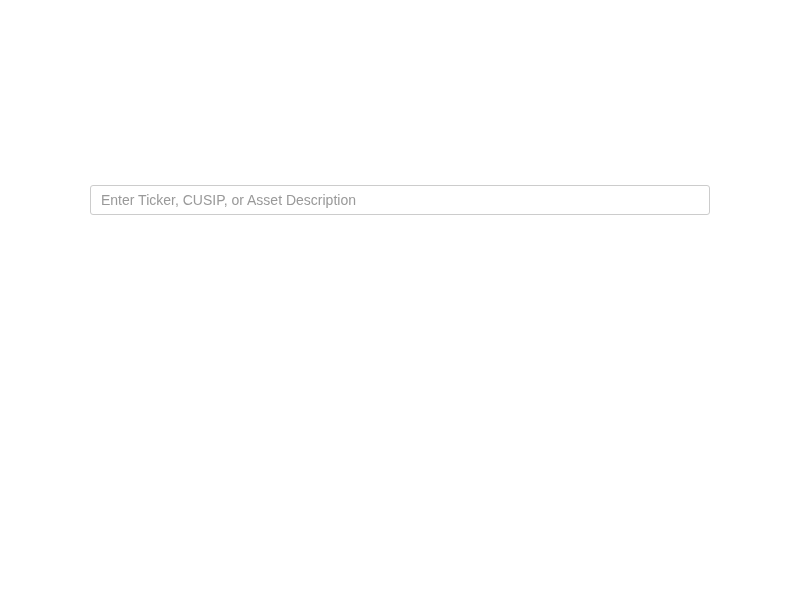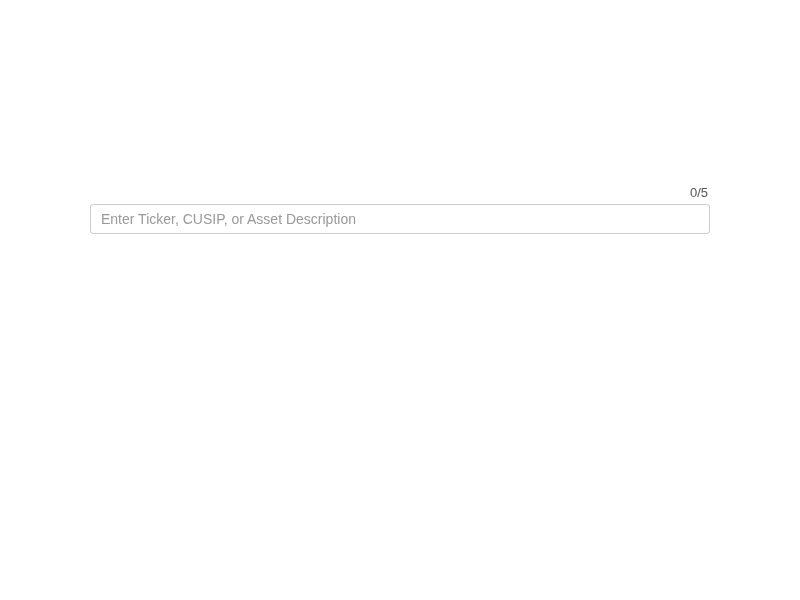--- a/index.html
+++ b/index.html
@@ -40,15 +40,14 @@
       font-family: inherit;
     }
     .search-input::placeholder {
       color: #999999;
     }
   </style>
 </head>
 <body>
 
 <div class="container">
-  <div class="counter">0/5</div>
   <input type="text" class="search-input" placeholder="Enter Ticker, CUSIP, or Asset Description" style="">
 </div>
 
 </body></html>

